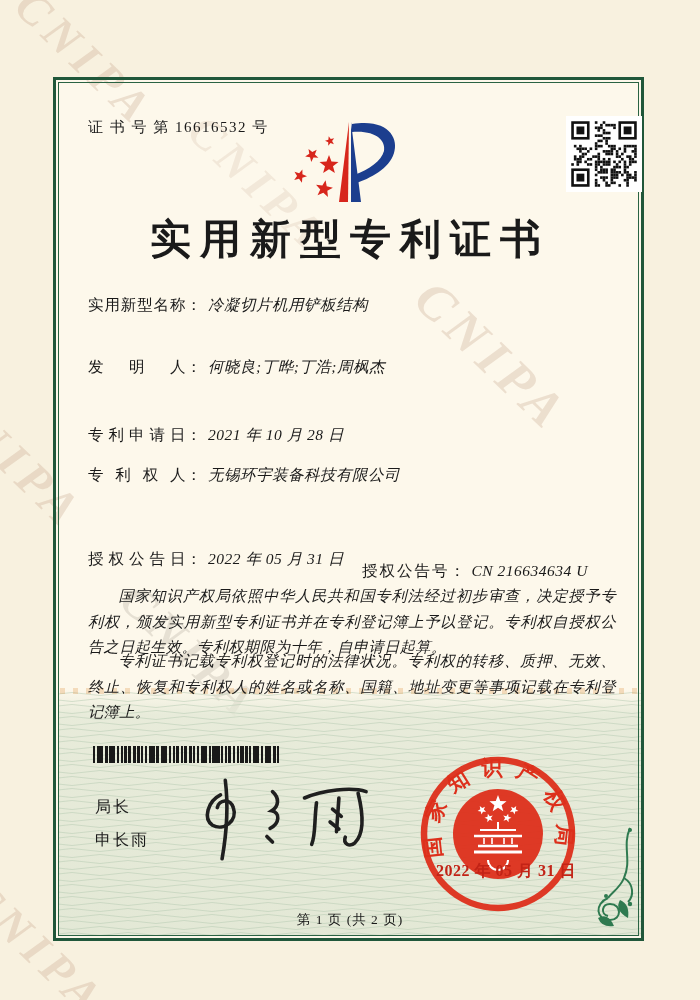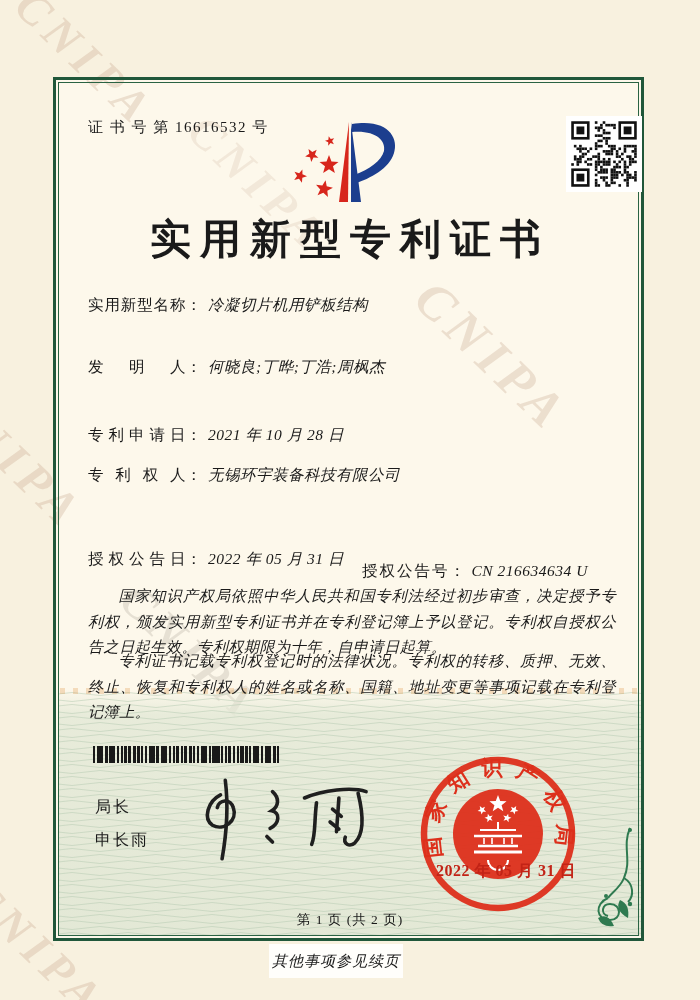--- a/index.html
+++ b/index.html
@@ -406,17 +406,14 @@
     <path d="M40,52 C50,58 50,70 44,76"></path>
     <path d="M30,100 q-12,2 -16,-8 q10,-6 16,8" fill="#2f7a50" stroke="none"></path>
     <path d="M44,92 q2,-14 -8,-18 q-6,10 8,18" fill="#2f7a50" stroke="none"></path>
     <circle cx="46" cy="4" r="2" fill="#2f7a50" stroke="none"></circle>
     <circle cx="22" cy="70" r="2" fill="#2f7a50" stroke="none"></circle>
     <circle cx="46" cy="78" r="2.2" fill="#2f7a50" stroke="none"></circle>
   </svg>
 
   <div class="abs page-indicator">第 1 页 (共 2 页)</div>
 
-  <div class="abs note-patch">
-    <span class="note-text">其他事项参见续页</span>
-  </div>
 
 </div>
 
 </body></html>

